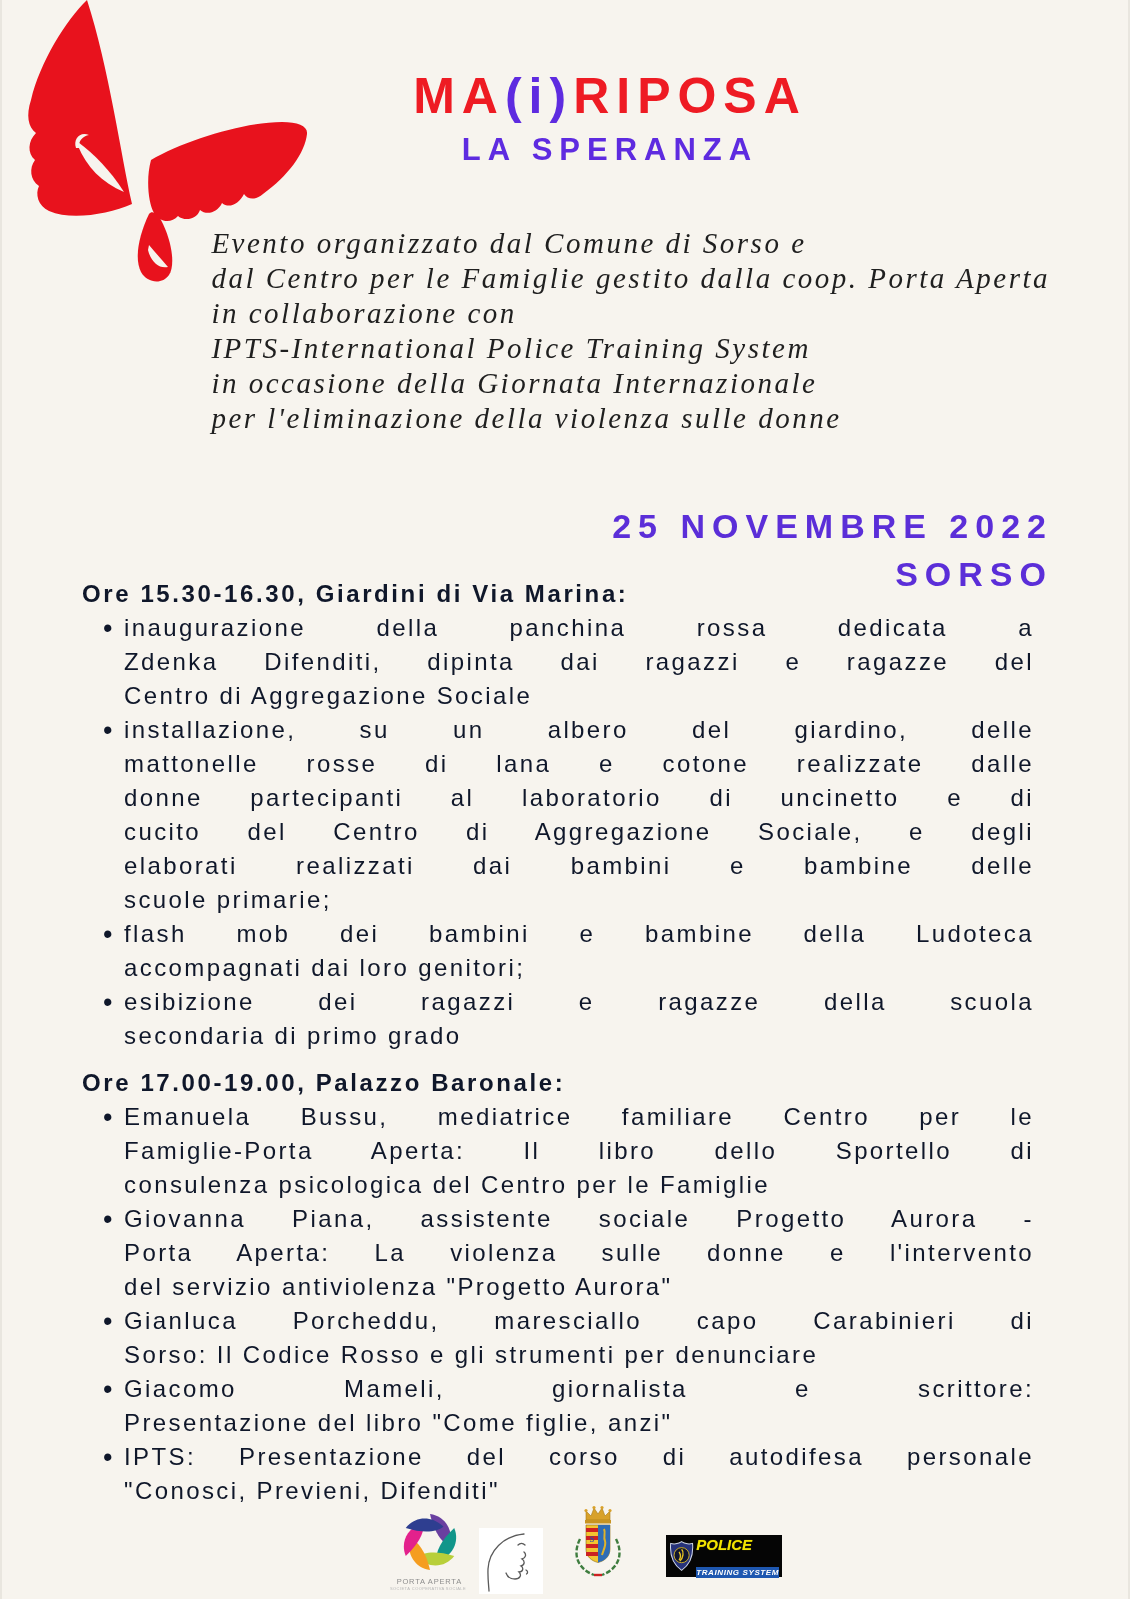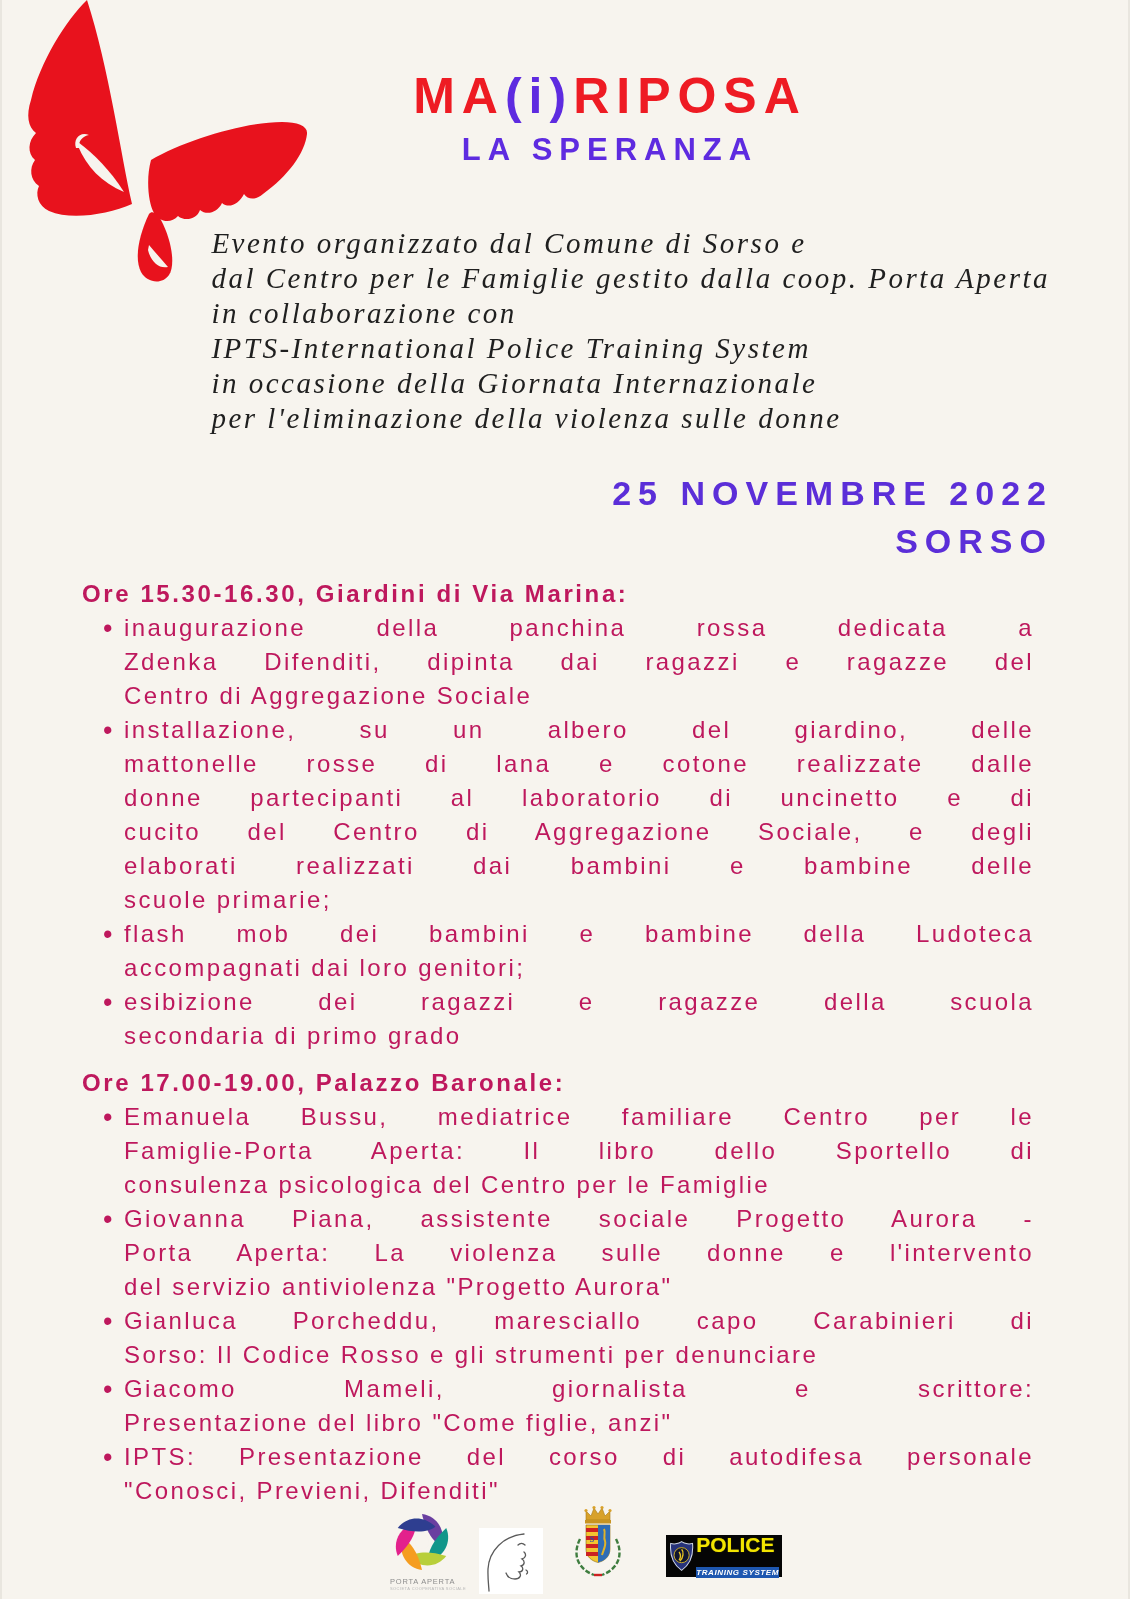--- a/index.html
+++ b/index.html
@@ -17,48 +17,48 @@
   .title-l2{font-size:31px; letter-spacing:7px; color:#5e2be0; margin-top:6px; white-space:nowrap;}
   
   .intro{
     position:absolute; right:78px; top:226px; text-align:left;
     font-family:"Liberation Serif", serif; font-style:italic;
     font-size:29px; line-height:35px; letter-spacing:2.5px; color:#1f1f1f;
   }
   .intro div{white-space:nowrap;}
   
   .date-block{
-    position:absolute; right:75px; top:469px; text-align:right;
+    position:absolute; right:75px; top:502px; text-align:right;
     color:#5b2ed8; font-weight:bold; font-size:34px; letter-spacing:7px; line-height:48px;
   }
   .date-block div{white-space:nowrap;}
   
-  .schedule{position:absolute; left:80px; top:577px; width:952px; color:#be185d;}
+  .schedule{position:absolute; left:80px; top:577px; width:952px; color:#0f172a;}
   .sec2{margin-top:13px;}
   .sec-header{font-size:24px; font-weight:bold; letter-spacing:2.6px; line-height:34px; white-space:nowrap;}
   .items{list-style:none; margin:0; padding:0;}
   .item{position:relative; padding-left:42px;}
   .item::before{content:"\2022"; position:absolute; left:21px; top:0; line-height:34px; font-size:27px;}
   .ln{font-size:24px; letter-spacing:2.4px; line-height:34px; height:34px;}
   .just{text-align:justify; text-align-last:justify;}
   
   .logo{position:absolute;}
-  .logo-porta{left:388px; top:1512px; width:72px; text-align:left;}
+  .logo-porta{left:388px; top:1512px; width:72px; text-align:right;}
   .porta-name{font-size:7.5px; color:#8d8d8d; letter-spacing:0.8px; margin-top:1px; white-space:nowrap;}
   .porta-sub{font-size:4px; color:#b9b9b9; letter-spacing:0.4px; white-space:nowrap;}
   .logo-face{left:477px; top:1528px; width:64px; height:66px; background:#ffffff;}
   .logo-sorso{left:556px; top:1505px; width:80px; text-align:center;}
   .sorso-caption{font-size:9px; font-weight:normal; color:#3c3c3c; letter-spacing:1.6px; margin-top:18px; white-space:nowrap;}
   .logo-police{
     left:664px; top:1535px; width:116px; height:42px; background:#050505;
     display:flex; align-items:center; padding:0 3px; box-sizing:border-box;
   }
   .police-col{margin-left:2px; flex:1;}
   .police-word{
-    font-size:21px; font-weight:bold; color:#f2e400;
+    font-size:15px; font-weight:bold; font-style:italic; color:#f2e400;
     line-height:19px; letter-spacing:0px; text-shadow:0 0 1px #7a7000; white-space:nowrap;
   }
   .police-strip{
     background:#1e57b0; color:#ffffff; font-size:8px; font-weight:bold;
     letter-spacing:0.6px; text-align:center; line-height:11px; height:11px;
     margin-top:13px; white-space:nowrap; font-style:italic;
   }
 </style>
 </head>
 <body>

